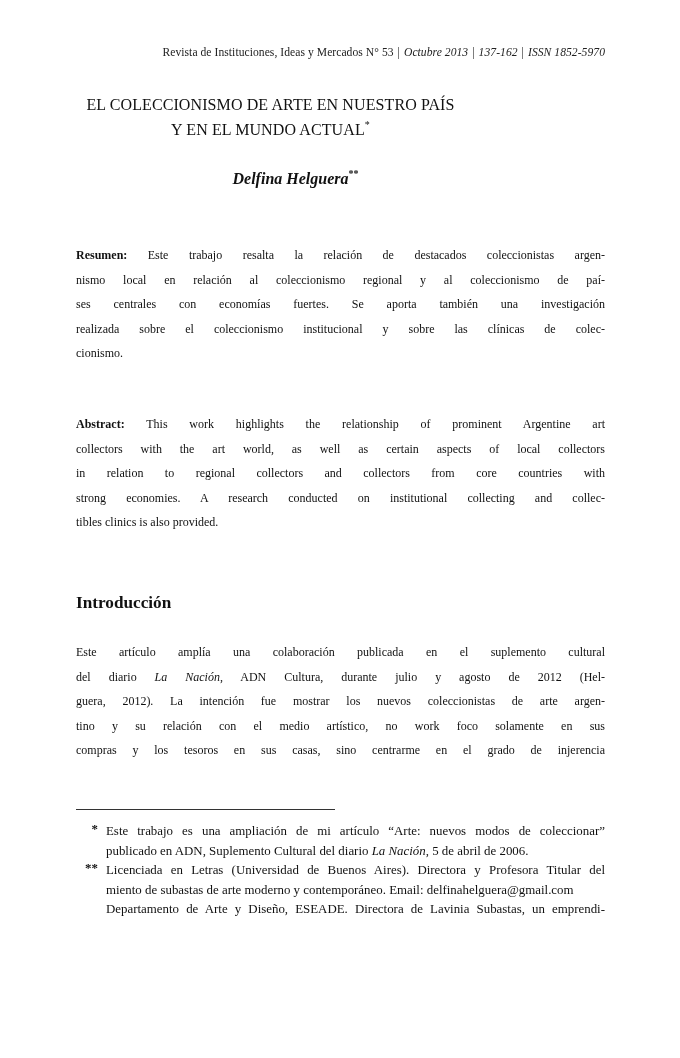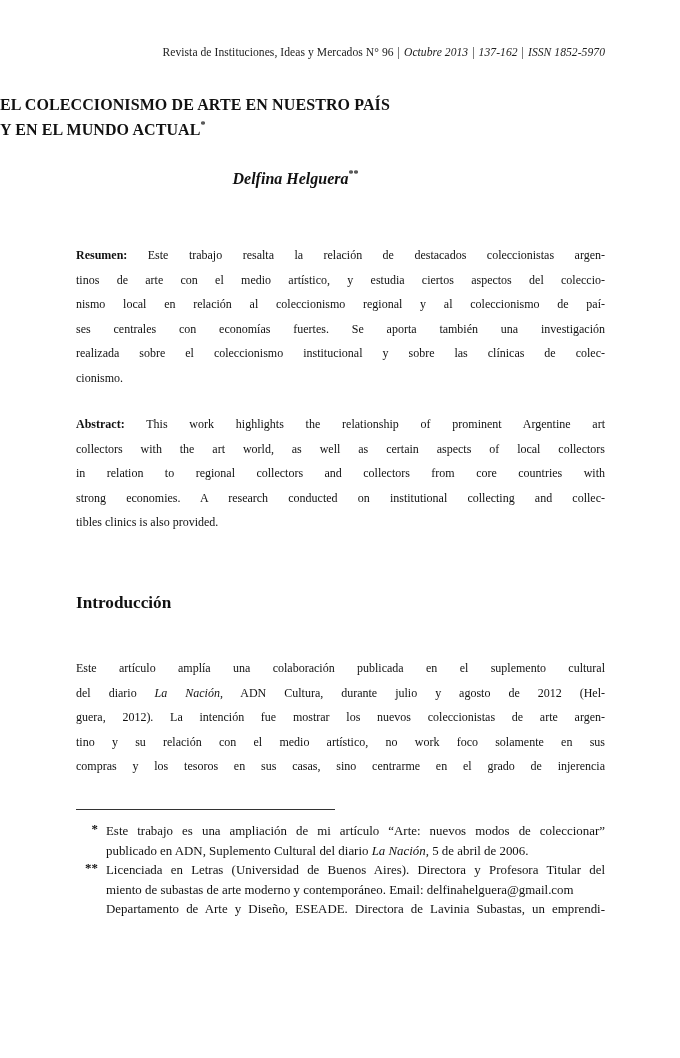--- a/index.html
+++ b/index.html
@@ -2,66 +2,65 @@
 <html><head>
 <meta charset="utf-8">
 <style>
   html, body { margin: 0; padding: 0; background: #ffffff; }
   body { width: 680px; height: 1058px; position: relative; overflow: hidden;
          font-family: "Liberation Serif", "DejaVu Serif", serif; color: #111; }
   .running-head { position: absolute; top: 46px; right: 75px; font-size: 11.6px;
                   letter-spacing: 0.05px; white-space: nowrap; color: #222; }
   .running-head .sep { margin: 0 4px; }
   .running-head em { font-style: italic; }
-  .title { position: absolute; left: 0; width: 541px; top: 92px; text-align: left;
-           font-weight: bold; font-size: 16px; line-height: 25px; letter-spacing: 0.1px; }
+  .title { position: absolute; left: 0; width: 541px; top: 92px; text-align: center;
+           font-weight: normal; font-size: 16px; line-height: 25px; letter-spacing: 0.1px; }
   .title sup { font-size: 10px; vertical-align: 7px; line-height: 0; }
   .author { position: absolute; left: 0; width: 591px; top: 170px; text-align: center;
             font-style: italic; font-weight: bold; font-size: 16px; }
   .author sup { font-size: 10px; vertical-align: 7px; line-height: 0; font-style: normal; }
   .block { position: absolute; left: 76px; width: 529px; font-size: 12px;
            line-height: 24.5px; text-align: justify; }
   .block .line { display: block; white-space: nowrap; text-align: justify;
                  text-align-last: justify; height: 24.5px; }
   .block .line.last { text-align-last: left; }
   .lead { font-weight: bold; }
   .resumen { top: 243px; }
   .abstract { top: 412px; }
   .section-heading { position: absolute; left: 76px; top: 593px; font-weight: bold;
                      font-size: 17.2px; }
-  .intro { top: 640px; margin-top: 16px; }
+  .intro { top: 640px; }
   .fn-rule { position: absolute; left: 76px; top: 809px; width: 259px; height: 0;
              border-top: 1px solid #333; }
   .footnotes { position: absolute; left: 76px; width: 529px; top: 822px; font-size: 12.9px; }
   .fn { position: relative; padding-left: 30px; }
   .fn .mark { position: absolute; left: 0; width: 22px; text-align: right; font-weight: bold; }
   .fn .fline { display: block; white-space: nowrap; text-align: justify;
                text-align-last: justify; line-height: 19.6px; height: 19.6px; }
   .fn .fline.last { text-align-last: left; }
   em.it { font-style: italic; }
 </style>
 </head>
 <body>
 
 <div class="running-head">
-  <span>Revista de Instituciones, Ideas y Mercados N° 96</span><span class="sep">|</span><em>Octubre 2013</em><span class="sep">|</span><em>137-162</em><span class="sep">|</span><em>ISSN 1852-5970</em>
+  <span>Revista de Instituciones, Ideas y Mercados N° 53</span><span class="sep">|</span><em>Octubre 2013</em><span class="sep">|</span><em>137-162</em><span class="sep">|</span><em>ISSN 1852-5970</em>
 </div>
 
 <div class="title">
   <div>EL COLECCIONISMO DE ARTE EN NUESTRO PAÍS</div>
   <div><span>Y EN EL MUNDO ACTUAL</span><sup>*</sup></div>
 </div>
 
 <div class="author">
   <span>Delfina Helguera</span><sup>**</sup>
 </div>
 
 <div class="block resumen">
   <span class="line"><span class="lead">Resumen:</span><span> Este trabajo resalta la relación de destacados coleccionistas argen-</span></span>
-  <span class="line">tinos de arte con el medio artístico, y estudia ciertos aspectos del coleccio-</span>
   <span class="line">nismo local en relación al coleccionismo regional y al coleccionismo de paí-</span>
   <span class="line">ses centrales con economías fuertes. Se aporta también una investigación</span>
   <span class="line">realizada sobre el coleccionismo institucional y sobre las clínicas de colec-</span>
   <span class="line last">cionismo.</span>
 </div>
 
 <div class="block abstract">
   <span class="line"><span class="lead">Abstract:</span><span> This work highlights the relationship of prominent Argentine art</span></span>
   <span class="line">collectors with the art world, as well as certain aspects of local collectors</span>
   <span class="line">in relation to regional collectors and collectors from core countries with</span>

